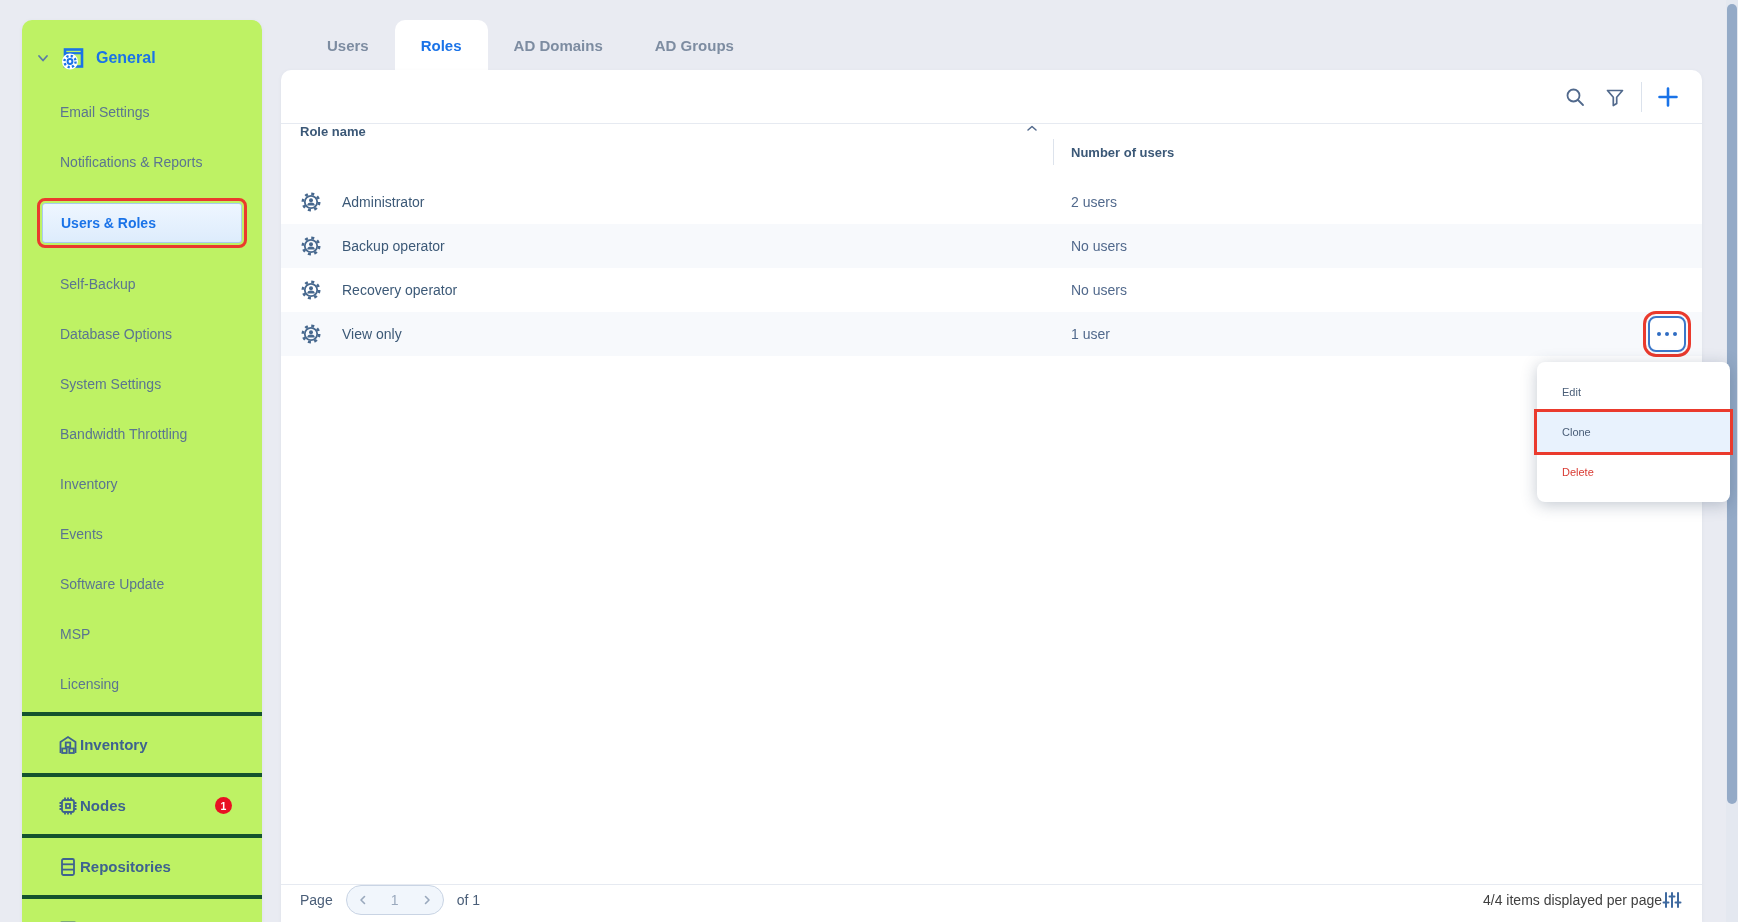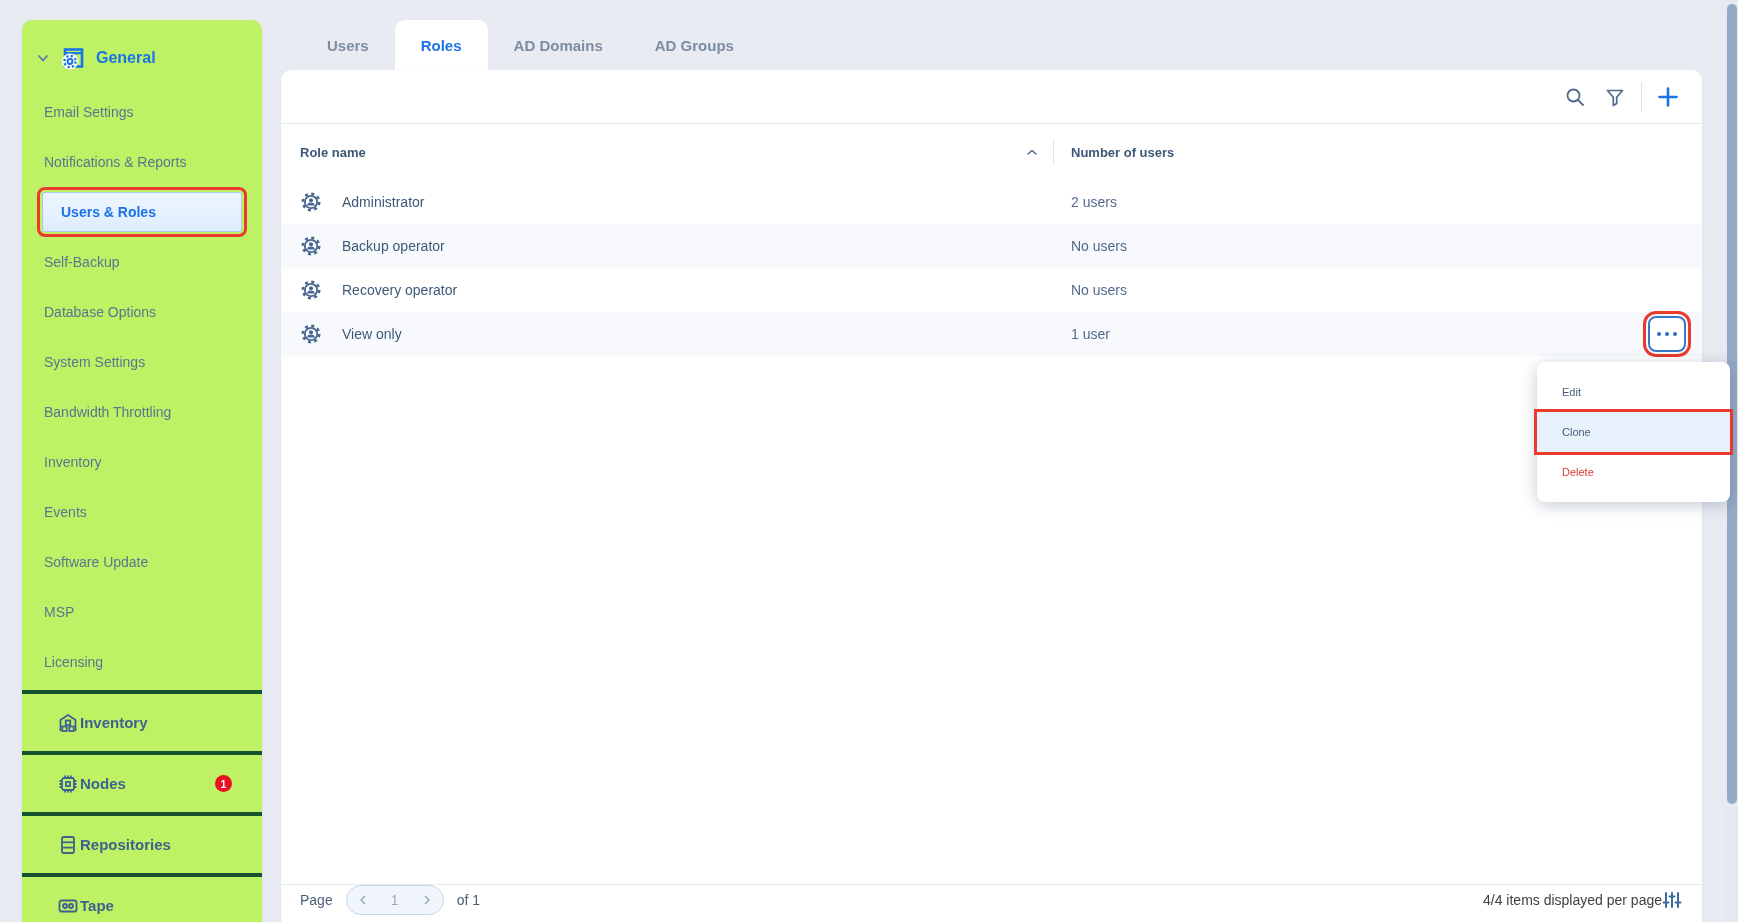--- a/index.html
+++ b/index.html
@@ -5,22 +5,22 @@
   *{box-sizing:border-box;margin:0;padding:0}
   html,body{width:1738px;height:922px}
   body{background:#e9ebf2;font-family:"Liberation Sans",sans-serif;overflow:hidden;position:relative;color:#3c5977}
 
   
   .sidebar{position:absolute;left:22px;top:20px;width:240px;height:902px;background:#bef264;
            border-radius:10px 10px 0 0;z-index:2;box-shadow:0 1px 4px rgba(60,80,120,.06)}
   .sb-header{display:flex;align-items:center;gap:10px;height:62px;padding:14px 0 0 14px;cursor:pointer}
   .sb-header .label{font-size:16px;font-weight:bold;color:#1a73e8}
   .sb-items{padding-top:5px}
-  .sb-item{height:50px;display:flex;align-items:center;padding-left:22px;font-size:14px;color:#5b7590;cursor:pointer}
-  .sb-item.selected{height:40px;margin:5px 20px;padding-left:18px;border-radius:3px;
+  .sb-item{height:50px;display:flex;align-items:center;padding-left:38px;font-size:14px;color:#5b7590;cursor:pointer}
+  .sb-item.selected{height:40px;margin:16px 20px;padding-left:18px;border-radius:3px;
            background:linear-gradient(#eef6ff,#ddecfc);border:1px solid #a9caf0;
            color:#1a73e8;font-weight:bold;outline:3px solid #ea3a2d;outline-offset:2px}
   .sb-sections{margin-top:3px}
   .sb-section{height:61px;display:flex;align-items:center;padding-left:34px;
            border-top:4px solid #14532d;font-size:15px;font-weight:bold;color:#3e628f;cursor:pointer;position:relative}
   .badge{position:absolute;right:30px;width:17px;height:17px;border-radius:50%;background:#e81123;
            color:#fff;font-size:10.5px;font-weight:bold;display:flex;align-items:center;justify-content:center}
 
   
   .tabs{position:absolute;left:301px;top:20px;height:50px;display:flex;z-index:1}
@@ -30,21 +30,21 @@
 
   
   .panel{position:absolute;left:281px;top:70px;width:1421px;height:852px;background:#fff;
          border-radius:10px 10px 0 0;z-index:1;box-shadow:0 1px 4px rgba(60,80,120,.06)}
   .toolbar{height:54px;display:flex;align-items:center;justify-content:flex-end;
            padding-right:14px;border-bottom:1px solid #e6eaf1}
   .tool-btn{width:40px;height:40px;display:flex;align-items:center;justify-content:center;cursor:pointer}
   .tool-sep{width:1px;height:30px;background:#dbe2ec;margin:0 6px}
 
   .thead{height:56px;display:flex;align-items:center;font-size:13px;font-weight:bold;color:#3b5877}
-  .col-role{width:772px;display:flex;align-items:center;justify-content:space-between;
+  .col-role{width:772px;display:flex;align-items:flex-start;justify-content:space-between;
             padding-left:19px;padding-right:15px;height:100%;cursor:pointer}
   .col-sep{width:1px;height:26px;background:#dde3ec}
   .col-users{padding-left:17px;cursor:pointer}
 
   .row{height:44px;display:flex;align-items:center;font-size:14px;position:relative}
   .row.alt{background:#f7f9fc}
   .cell-role{width:772px;display:flex;align-items:center;gap:20px;padding-left:19px;color:#3c5977}
   .cell-users{padding-left:18px;color:#51698c}
   .more-btn{position:absolute;right:16px;top:4px;width:38px;height:36px;background:#fff;
             border:2px solid #3b77c9;border-radius:8px;display:flex;align-items:center;justify-content:center;

